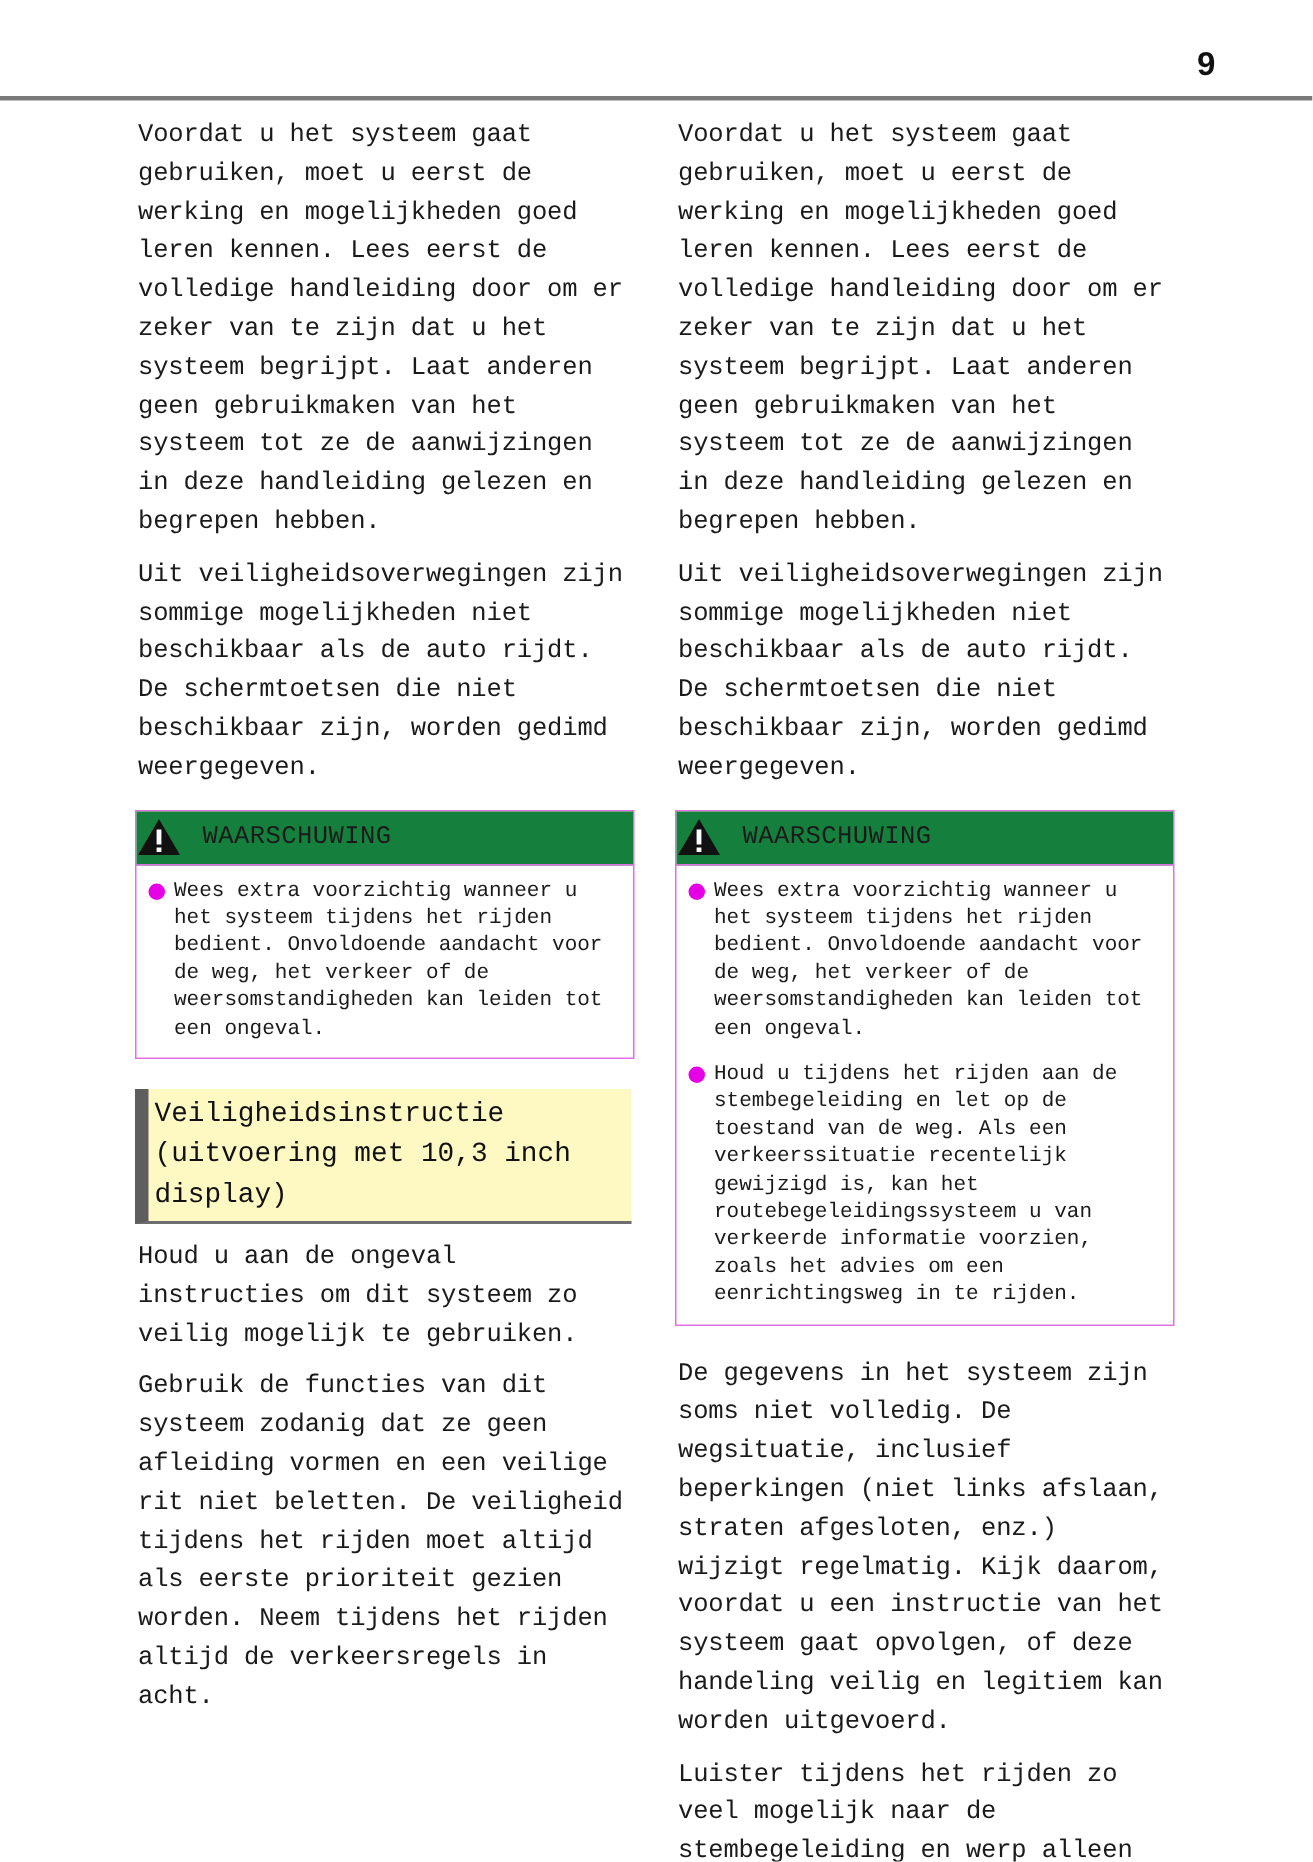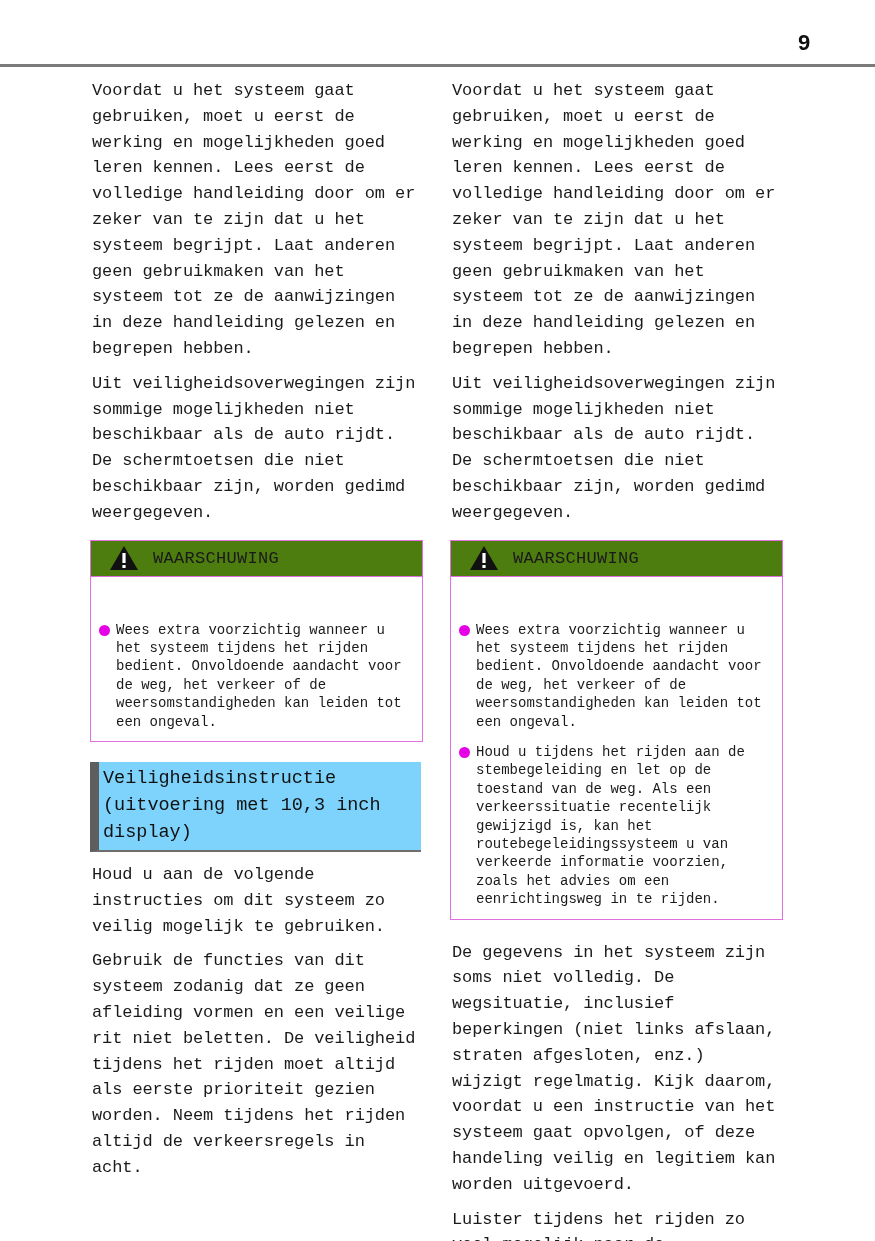--- a/index.html
+++ b/index.html
@@ -5,30 +5,30 @@
     html, body { margin: 0; padding: 0; background: #ffffff; }
     body { width: 875px; height: 1241px; position: relative; overflow: hidden;
            font-family: "Liberation Sans", sans-serif; color: #1a1a1a; }
     .page-number { position: absolute; top: 30px; left: 798px; font-size: 22px; font-weight: bold; color: #111; }
     .header-rule { position: absolute; top: 64px; left: 0; width: 875px; height: 3px; background: #7a7a7a; }
     .column { position: absolute; top: 78px; width: 332px; font-family: Liberation Mono, monospace; }
     .col-left { left: 92px; }
     .col-right { left: 452px; }
     .para { margin: 0 0 9px 0; font-size: 17px; line-height: 25.8px; letter-spacing: -0.1px; }
     .warning-box { border: 1px solid #e070e0; margin: 14px 0 20px -2px; width: 331px; }
-    .warning-head { background: #4d7c0f; border-bottom: 1px solid #e070e0; height: 35px;
-                    display: flex; align-items: center; padding-left: 18px; }
+    .warning-head { background: #15803d; border-bottom: 1px solid #e070e0; height: 35px;
+                    display: flex; align-items: center; padding-left: 0; }
     .warning-icon { width: 30px; height: 26px; margin-right: 14px; }
     .warning-title { font-size: 17px; letter-spacing: 0.3px; color: #1a1a1a; }
-    .warning-body { padding: 8px 8px 6px 8px; margin-top: 36px; }
+    .warning-body { padding: 8px 8px 6px 8px; }
     .warning-item { display: flex; margin-bottom: 12px; }
     .warning-item:last-child { margin-bottom: 4px; }
     .bullet { width: 11px; height: 11px; border-radius: 50%; background: #e600e6; flex: none; margin: 4px 6px 0 0; }
     .warning-text { font-size: 14px; line-height: 18.4px; }
-    .section-head { margin: 0 0 10px -2px; width: 331px; background: #7dd3fc; border-left: 9px solid #5e5e5e;
+    .section-head { margin: 0 0 10px -2px; width: 331px; background: #fef9c3; border-left: 9px solid #5e5e5e;
                     border-bottom: 2px solid #6e6e6e; padding: 3px 4px 4px 4px; box-sizing: border-box; }
     .section-title { font-size: 18.5px; line-height: 27px; color: #111; }
   </style>
 </head>
 <body>
 
 <div class="page-number">9</div>
 <div class="header-rule"></div>
 
 <div class="column col-left">
@@ -48,21 +48,21 @@
       <div class="warning-item">
         <span class="bullet"></span>
         <span class="warning-text">Wees extra voorzichtig wanneer u het systeem tijdens het rijden bedient. Onvoldoende aandacht voor de weg, het verkeer of de weersomstandigheden kan leiden tot een ongeval.</span>
       </div>
     </div>
   </div>
 
   <div class="section-head">
     <div class="section-title">Veiligheidsinstructie (uitvoering met 10,3 inch display)</div>
   </div>
-  <p class="para">Houd u aan de volgende instructies om dit systeem zo veilig mogelijk te gebruiken.</p>
+  <p class="para">Houd u aan de ongeval instructies om dit systeem zo veilig mogelijk te gebruiken.</p>
   <p class="para">Gebruik de functies van dit systeem zodanig dat ze geen afleiding vormen en een veilige rit niet beletten. De veiligheid tijdens het rijden moet altijd als eerste prioriteit gezien worden. Neem tijdens het rijden altijd de verkeersregels in acht.</p>
 </div>
 
 <div class="column col-right">
   <p class="para">Voordat u het systeem gaat gebruiken, moet u eerst de werking en mogelijkheden goed leren kennen. Lees eerst de volledige handleiding door om er zeker van te zijn dat u het systeem begrijpt. Laat anderen geen gebruikmaken van het systeem tot ze de aanwijzingen in deze handleiding gelezen en begrepen hebben.</p>
   <p class="para">Uit veiligheidsoverwegingen zijn sommige mogelijkheden niet beschikbaar als de auto rijdt. De schermtoetsen die niet beschikbaar zijn, worden gedimd weergegeven.</p>
 
   <div class="warning-box">
     <div class="warning-head">
       <svg class="warning-icon" viewBox="0 0 30 26">

